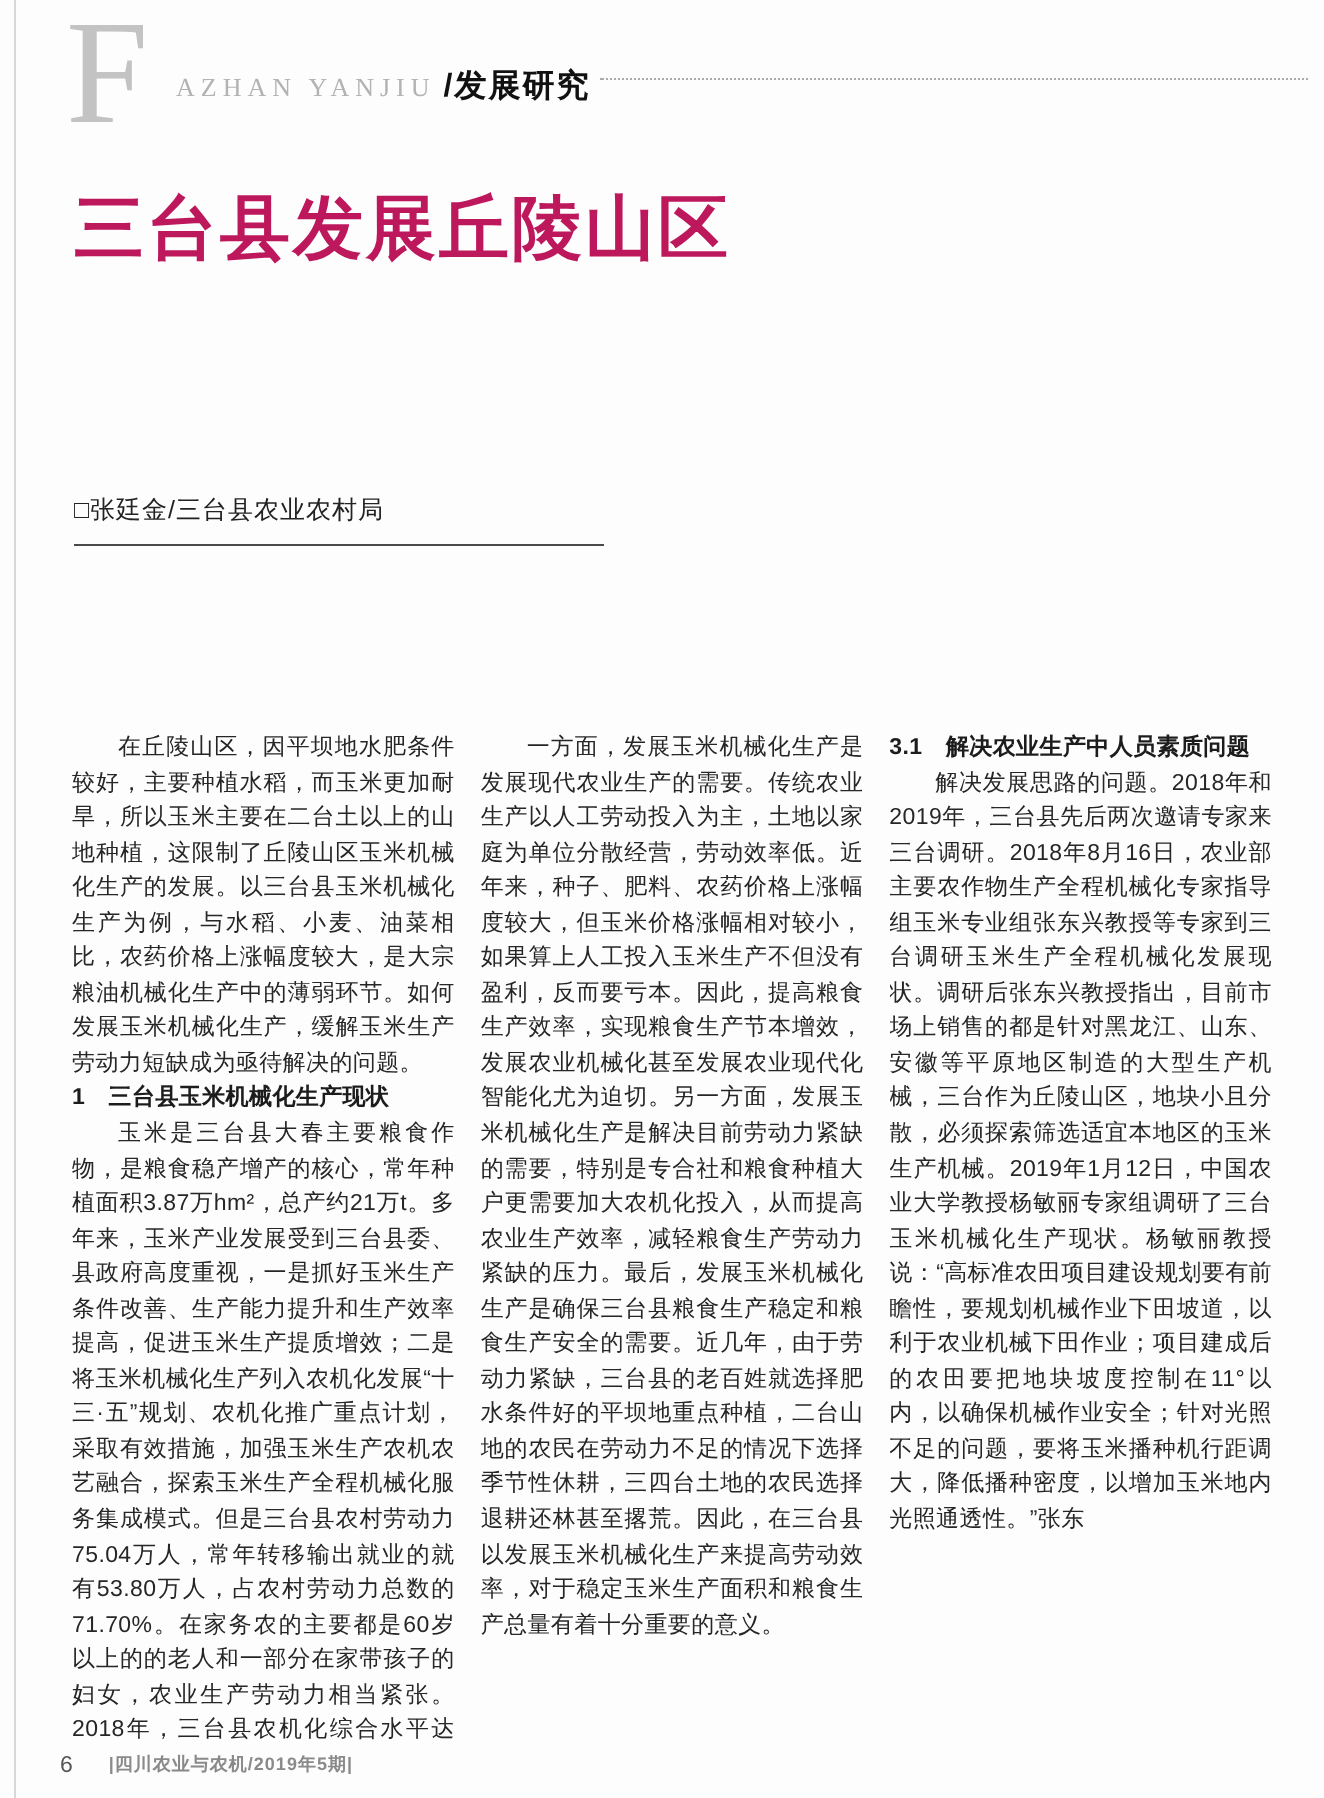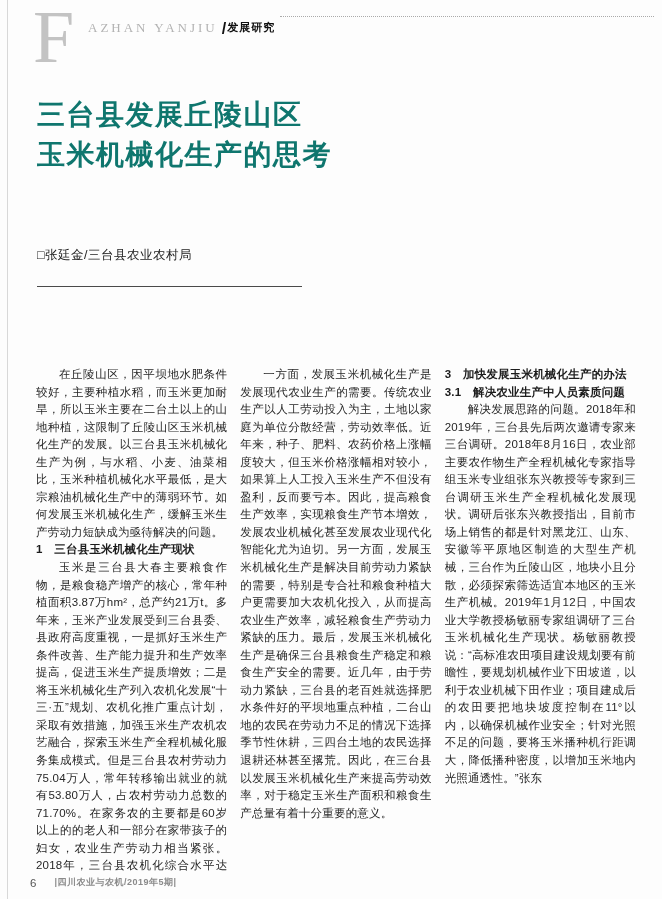--- a/index.html
+++ b/index.html
@@ -26,58 +26,58 @@
 
   
   .masthead { position: absolute; left: 0; top: 0; width: 662px; height: 70px; }
   .drop-f {
     position: absolute; left: 33px; top: 0px;
     font-family: "Liberation Serif", serif;
     font-size: 74px; line-height: 74px;
     color: #c3c3c3; font-weight: 400;
   }
   .eyebrow-row {
-    position: absolute; left: 88px; top: 20px;
+    position: absolute; left: 88px; top: 33px;
     width: 566px;
-    display: flex; align-items: flex-start;
+    display: flex; align-items: center;
   }
   .eyebrow-latin {
     font-family: "Liberation Serif", serif;
     font-size: 13px; letter-spacing: 3px; color: #b3b3b3;
     white-space: nowrap;
   }
   .eyebrow-sep {
     font-size: 16px; font-weight: bold; color: #111;
     margin: 0 1px 0 4px;
   }
   .eyebrow-cn {
-    font-size: 11px; font-weight: bold; color: #111;
+    font-size: 16px; font-weight: bold; color: #111;
     letter-spacing: 1px; white-space: nowrap;
   }
   .dotted-rule {
     flex: 1 1 auto;
     border-bottom: 1px dotted #aaa;
     height: 1px;
     transform: translateY(-4px);
     margin-left: 5px;
   }
 
   
   .article-title {
     position: absolute; left: 37px; top: 95px;
-    font-size: 28px; line-height: 40px;
-    font-weight: bold; color: #0f766e;
+    font-size: 35px; line-height: 40px;
+    font-weight: bold; color: #be185d;
     letter-spacing: 1.5px;
   }
   .author-line {
     position: absolute; left: 37px; top: 247px;
     width: 265px;
     font-size: 12.5px; color: #222;
     letter-spacing: 0.5px;
-    padding-bottom: 22px;
+    padding-bottom: 8px;
     border-bottom: 1.5px solid #4a4a4a;
   }
 
   
   .columns {
     position: absolute; left: 36px; top: 366px;
     width: 600px; height: 508px;
     display: flex; gap: 13px;
     overflow: hidden;
   }
@@ -122,37 +122,35 @@
     <div class="eyebrow-row">
       <span class="eyebrow-latin">AZHAN YANJIU</span>
       <span class="eyebrow-sep">/</span>
       <span class="eyebrow-cn">发展研究</span>
       <span class="dotted-rule"></span>
     </div>
   </div>
 
   <h1 class="article-title">
     <span>三台县发展丘陵山区</span><br>
-    <span>玉米机械化生产的思考</span>
   </h1>
 
   <div class="author-line">□张廷金/三台县农业农村局</div>
 
   <main class="columns">
     <div class="col">
-      <p class="para-indent">在丘陵山区，因平坝地水肥条件较好，主要种植水稻，而玉米更加耐旱，所以玉米主要在二台土以上的山地种植，这限制了丘陵山区玉米机械化生产的发展。以三台县玉米机械化生产为例，与水稻、小麦、油菜相比，玉米种植机械化水平最低，是大宗粮油机械化生产中的薄弱环节。如何发展玉米机械化生产，缓解玉米生产劳动力短缺成为亟待解决的问题。</p>
+      <p class="para-indent">在丘陵山区，因平坝地水肥条件较好，主要种植水稻，而玉米更加耐旱，所以玉米主要在二台土以上的山地种植，这限制了丘陵山区玉米机械化生产的发展。以三台县玉米机械化生产为例，与水稻、小麦、油菜相比，农药价格上涨幅度较大，是大宗粮油机械化生产中的薄弱环节。如何发展玉米机械化生产，缓解玉米生产劳动力短缺成为亟待解决的问题。</p>
       <p class="col-heading">1　三台县玉米机械化生产现状</p>
       <p class="para-indent">玉米是三台县大春主要粮食作物，是粮食稳产增产的核心，常年种植面积3.87万hm²，总产约21万t。多年来，玉米产业发展受到三台县委、县政府高度重视，一是抓好玉米生产条件改善、生产能力提升和生产效率提高，促进玉米生产提质增效；二是将玉米机械化生产列入农机化发展“十三·五”规划、农机化推广重点计划，采取有效措施，加强玉米生产农机农艺融合，探索玉米生产全程机械化服务集成模式。但是三台县农村劳动力75.04万人，常年转移输出就业的就有53.80万人，占农村劳动力总数的71.70%。在家务农的主要都是60岁以上的的老人和一部分在家带孩子的妇女，农业生产劳动力相当紧张。2018年，三台县农机化综合水平达56.99%，实现各类农作物机耕11.66万hm²、机播2.65万hm²、机收7.06万hm²，而玉米除</p>
     </div>
     <div class="col">
       <p class="para-indent">一方面，发展玉米机械化生产是发展现代农业生产的需要。传统农业生产以人工劳动投入为主，土地以家庭为单位分散经营，劳动效率低。近年来，种子、肥料、农药价格上涨幅度较大，但玉米价格涨幅相对较小，如果算上人工投入玉米生产不但没有盈利，反而要亏本。因此，提高粮食生产效率，实现粮食生产节本增效，发展农业机械化甚至发展农业现代化智能化尤为迫切。另一方面，发展玉米机械化生产是解决目前劳动力紧缺的需要，特别是专合社和粮食种植大户更需要加大农机化投入，从而提高农业生产效率，减轻粮食生产劳动力紧缺的压力。最后，发展玉米机械化生产是确保三台县粮食生产稳定和粮食生产安全的需要。近几年，由于劳动力紧缺，三台县的老百姓就选择肥水条件好的平坝地重点种植，二台山地的农民在劳动力不足的情况下选择季节性休耕，三四台土地的农民选择退耕还林甚至撂荒。因此，在三台县以发展玉米机械化生产来提高劳动效率，对于稳定玉米生产面积和粮食生产总量有着十分重要的意义。</p>
 
     </div>
     <div class="col">
-      <p class="col-heading">3　加快发展玉米机械化生产的办法</p>
       <p class="col-heading">3.1　解决农业生产中人员素质问题</p>
       <p class="para-indent">解决发展思路的问题。2018年和2019年，三台县先后两次邀请专家来三台调研。2018年8月16日，农业部主要农作物生产全程机械化专家指导组玉米专业组张东兴教授等专家到三台调研玉米生产全程机械化发展现状。调研后张东兴教授指出，目前市场上销售的都是针对黑龙江、山东、安徽等平原地区制造的大型生产机械，三台作为丘陵山区，地块小且分散，必须探索筛选适宜本地区的玉米生产机械。2019年1月12日，中国农业大学教授杨敏丽专家组调研了三台玉米机械化生产现状。杨敏丽教授说：“高标准农田项目建设规划要有前瞻性，要规划机械作业下田坡道，以利于农业机械下田作业；项目建成后的农田要把地块坡度控制在11°以内，以确保机械作业安全；针对光照不足的问题，要将玉米播种机行距调大，降低播种密度，以增加玉米地内光照通透性。”张东</p>
     </div>
   </main>
 
   <footer class="page-footer">
     <span class="page-num">6</span>
     <span class="journal-name">|四川农业与农机/2019年5期|</span>
   </footer>
 </div>

